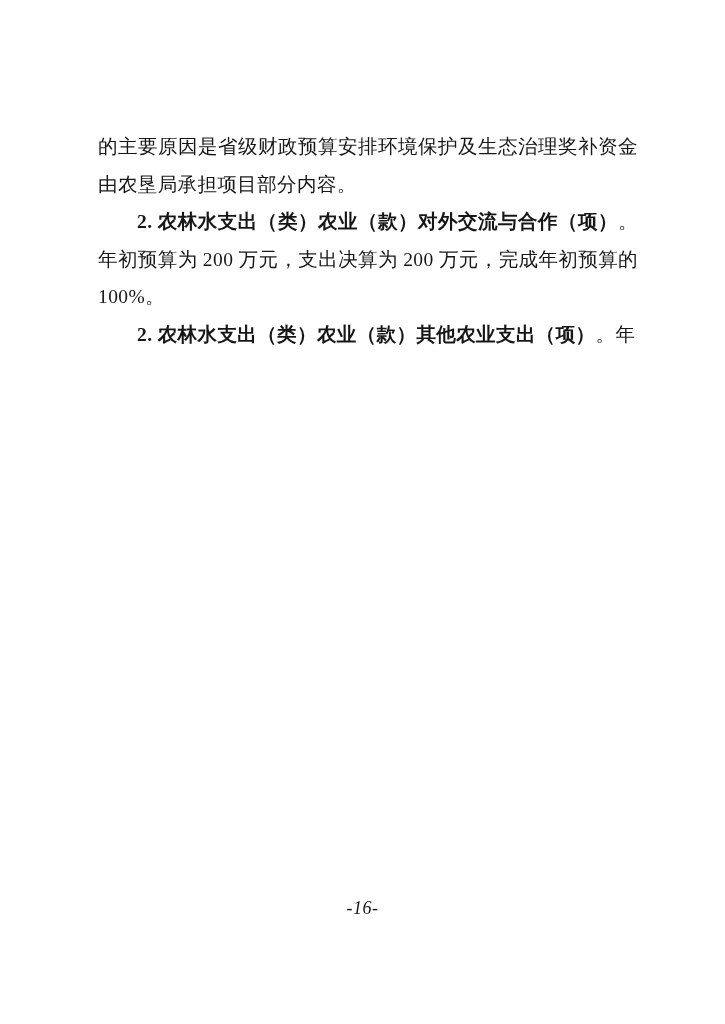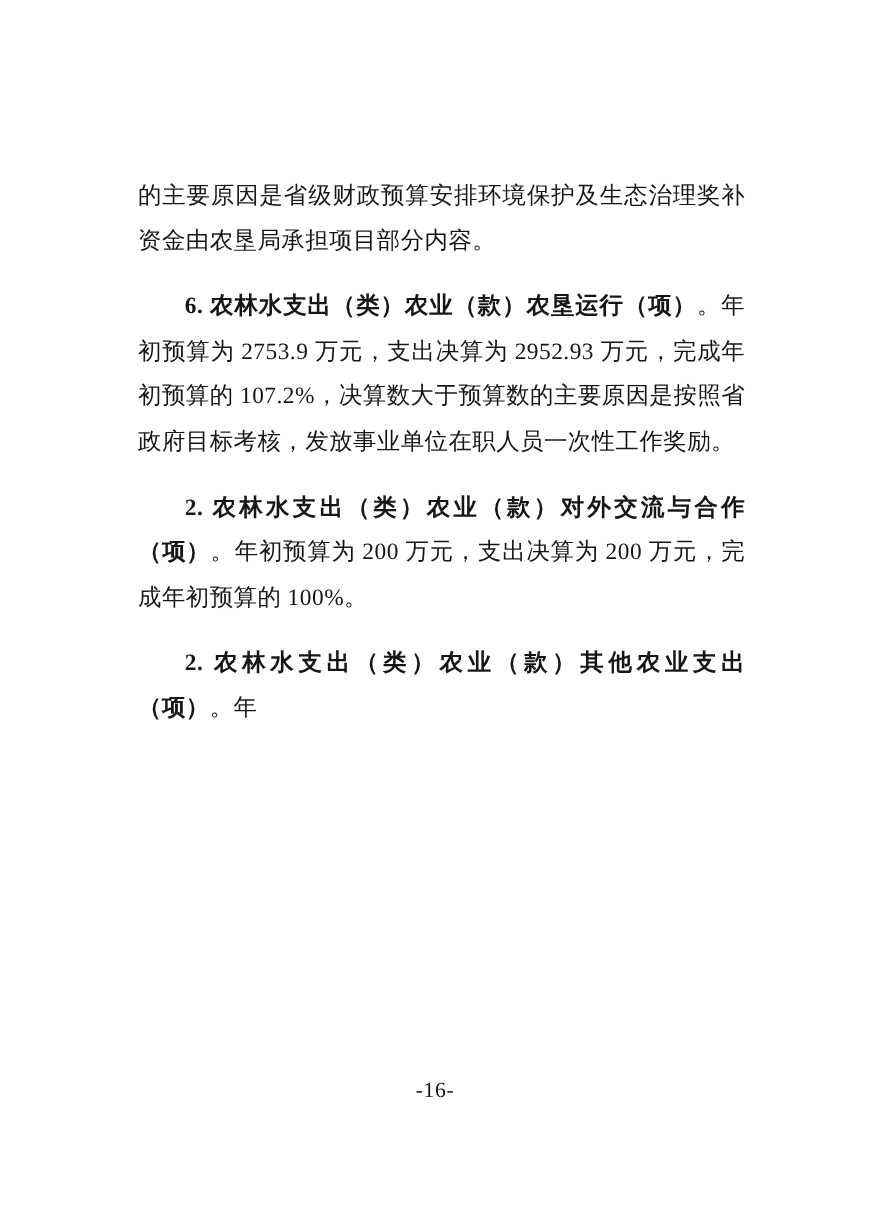--- a/index.html
+++ b/index.html
@@ -21,21 +21,21 @@
     left: 98px;
     top: 128px;
     width: 540px;
     font-size: 19.5px;
     line-height: 37.6px;
     text-align: justify;
     text-justify: inter-ideograph;
     letter-spacing: 0.4px;
   }
   .para {
-    margin: 17px;
+    margin: 0;
     padding: 0;
     text-indent: 2em;
   }
   .para.no-indent {
     text-indent: 0;
   }
   .seg-bold {
     font-weight: bold;
   }
   .seg-reg {
@@ -43,33 +43,33 @@
   }
   .footer {
     position: absolute;
     left: 0;
     right: 0;
     top: 898px;
     text-align: center;
     font-size: 18px;
     letter-spacing: 0.5px;
     color: #161616;
+    font-style: italic;
   }
 </style>
 </head>
 <body>
 
 <div class="page">
 
   <div class="doc-body">
 
     <p class="para no-indent"><span class="seg-reg">的主要原因是省级财政预算安排环境保护及生态治理奖补资金由农垦局承担项目部分内容。</span></p>
 
 
-    <p class="para"><span class="seg-bold">6. 农林水支出（类）农业（款）农垦运行（项）</span><span class="seg-reg">。年初预算为 2753.9 万元，支出决算为 2952.93 万元，完成年初预算的 107.2%，决算数大于预算数的主要原因是按照省政府目标考核，发放事业单位在职人员一次性工作奖励。</span></p>
 
 
     <p class="para"><span class="seg-bold">2. 农林水支出（类）农业（款）对外交流与合作（项）</span><span class="seg-reg">。年初预算为 200 万元，支出决算为 200 万元，完成年初预算的 100%。</span></p>
 
 
     <p class="para"><span class="seg-bold">2. 农林水支出（类）农业（款）其他农业支出（项）</span><span class="seg-reg">。年</span></p>
 
   </div>
 
   <div class="footer">-16-</div>

